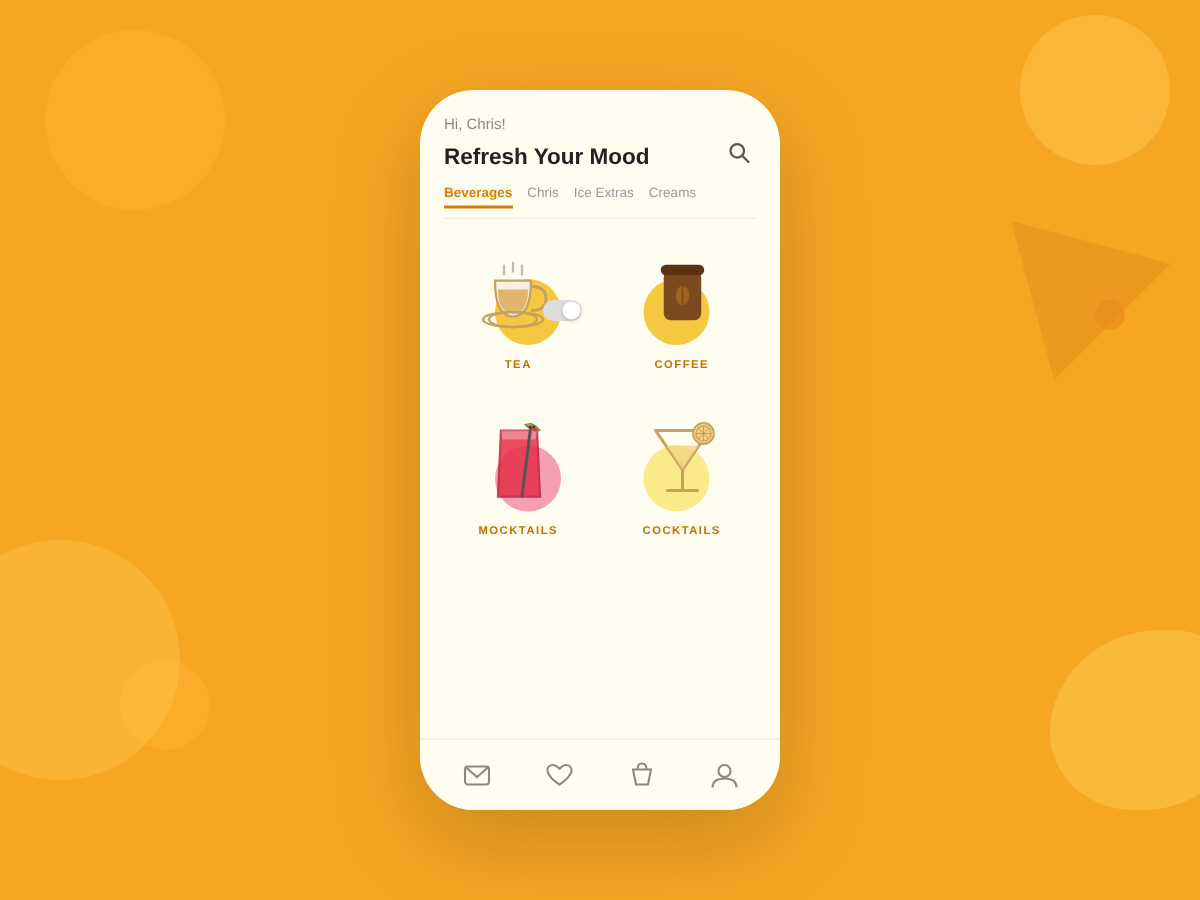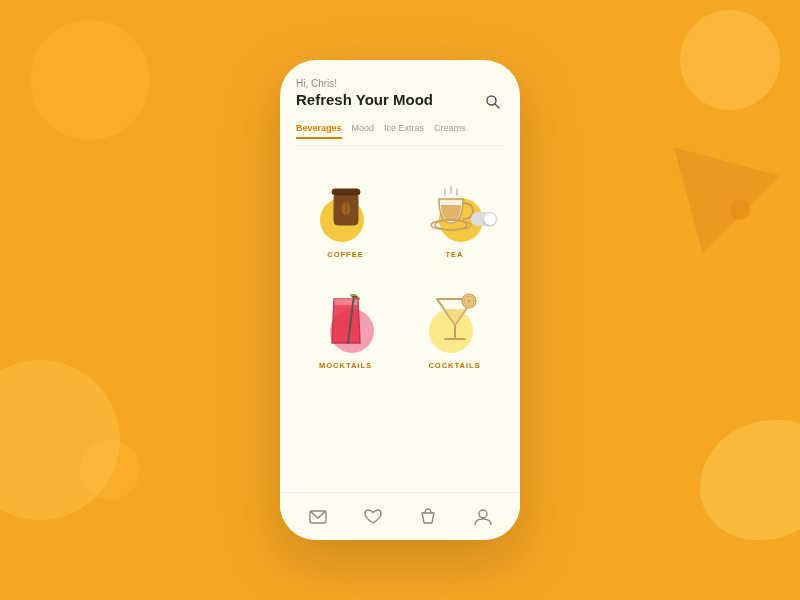--- a/index.html
+++ b/index.html
@@ -69,21 +69,21 @@
     }
 
     .greeting {
       font-size: 10px;
       color: #888;
       margin-bottom: 2px;
     }
 
     .title-row {
       display: flex;
-      align-items: flex-start;
+      align-items: flex-end;
       justify-content: space-between;
       margin-bottom: 10px;
     }
 
     .main-title {
       font-size: 15px;
       font-weight: 700;
       color: #222;
     }
 
@@ -92,21 +92,21 @@
       height: 22px;
       display: flex;
       align-items: center;
       justify-content: center;
       cursor: pointer;
     }
 
     .tabs {
       display: flex;
       gap: 10px;
-      margin-bottom: 20px;
+      margin-bottom: 8px;
       border-bottom: 1px solid #eee;
       padding-bottom: 6px;
     }
 
     .tab {
       font-size: 9px;
       color: #999;
       cursor: pointer;
       padding-bottom: 4px;
     }
@@ -263,67 +263,67 @@
       <div class="search-icon-btn">
         <svg width="16" height="16" viewBox="0 0 16 16">
           <circle cx="6.5" cy="6.5" r="4.5" stroke="#555" stroke-width="1.5" fill="none"></circle>
           <line x1="10" y1="10" x2="14" y2="14" stroke="#555" stroke-width="1.5" stroke-linecap="round"></line>
         </svg>
       </div>
     </div>
 
     <div class="tabs">
       <div class="tab active">Beverages</div>
-      <div class="tab">Mood</div>
+      <div class="tab">Chris</div>
       <div class="tab">Ice Extras</div>
       <div class="tab">Creams</div>
     </div>
 
     <div class="grid">
+
+      <div class="item-card">
+        <div class="item-icon-wrap">
+          <div class="icon-bg-tea"></div>
+
+          <div class="toggle-switch">
+            <div class="toggle-knob"></div>
+          </div>
+          <svg class="icon-svg" width="52" height="50" viewBox="0 0 52 50">
+
+            <line x1="16" y1="4" x2="16" y2="10" stroke="#bbb" stroke-width="1.5" stroke-linecap="round"></line>
+            <line x1="22" y1="2" x2="22" y2="8" stroke="#bbb" stroke-width="1.5" stroke-linecap="round"></line>
+            <line x1="28" y1="4" x2="28" y2="10" stroke="#bbb" stroke-width="1.5" stroke-linecap="round"></line>
+
+            <path d="M10 14 Q10 38 22 38 Q34 38 34 14 Z" fill="#F5F0E0" stroke="#C8A060" stroke-width="1.5"></path>
+
+            <path d="M34 18 Q44 18 44 26 Q44 34 34 34" fill="none" stroke="#C8A060" stroke-width="2"></path>
+
+            <path d="M12 20 Q12 36 22 36 Q32 36 32 20 Z" fill="#D4901A" opacity="0.6"></path>
+
+            <ellipse cx="22" cy="40" rx="16" ry="5" fill="none" stroke="#C8A060" stroke-width="1.5"></ellipse>
+            <ellipse cx="22" cy="40" rx="20" ry="5" fill="none" stroke="#C8A060" stroke-width="1.5"></ellipse>
+          </svg>
+        </div>
+        <div class="item-label">TEA</div>
+      </div>
 
       <div class="item-card">
         <div class="item-icon-wrap">
           <div class="icon-bg-coffee"></div>
           <svg class="icon-svg" width="44" height="54" viewBox="0 0 44 54">
 
             <rect x="10" y="10" width="24" height="32" rx="4" fill="#7B4A1E" stroke="#7B4A1E" stroke-width="1"></rect>
 
             <rect x="8" y="6" width="28" height="6" rx="3" fill="#5C3210" stroke="#5C3210" stroke-width="1"></rect>
 
             <ellipse cx="22" cy="26" rx="5" ry="7" fill="#A0621E" stroke="#7B4A1E" stroke-width="1"></ellipse>
             <line x1="22" y1="19" x2="22" y2="33" stroke="#7B4A1E" stroke-width="1"></line>
           </svg>
         </div>
         <div class="item-label">COFFEE</div>
-      </div>
-
-      <div class="item-card">
-        <div class="item-icon-wrap">
-          <div class="icon-bg-tea"></div>
-
-          <div class="toggle-switch">
-            <div class="toggle-knob"></div>
-          </div>
-          <svg class="icon-svg" width="52" height="50" viewBox="0 0 52 50">
-
-            <line x1="16" y1="4" x2="16" y2="10" stroke="#bbb" stroke-width="1.5" stroke-linecap="round"></line>
-            <line x1="22" y1="2" x2="22" y2="8" stroke="#bbb" stroke-width="1.5" stroke-linecap="round"></line>
-            <line x1="28" y1="4" x2="28" y2="10" stroke="#bbb" stroke-width="1.5" stroke-linecap="round"></line>
-
-            <path d="M10 14 Q10 38 22 38 Q34 38 34 14 Z" fill="#F5F0E0" stroke="#C8A060" stroke-width="1.5"></path>
-
-            <path d="M34 18 Q44 18 44 26 Q44 34 34 34" fill="none" stroke="#C8A060" stroke-width="2"></path>
-
-            <path d="M12 20 Q12 36 22 36 Q32 36 32 20 Z" fill="#D4901A" opacity="0.6"></path>
-
-            <ellipse cx="22" cy="40" rx="16" ry="5" fill="none" stroke="#C8A060" stroke-width="1.5"></ellipse>
-            <ellipse cx="22" cy="40" rx="20" ry="5" fill="none" stroke="#C8A060" stroke-width="1.5"></ellipse>
-          </svg>
-        </div>
-        <div class="item-label">TEA</div>
       </div>
 
       <div class="item-card">
         <div class="item-icon-wrap">
           <div class="icon-bg-mocktail"></div>
           <svg class="icon-svg" width="52" height="60" viewBox="0 0 52 60">
 
             <path d="M14 8 L12 52 L40 52 L38 8 Z" fill="#E8304A" stroke="#C02040" stroke-width="1.5" opacity="0.85"></path>
 
             <path d="M14 8 L38 8 L37 14 L15 14 Z" fill="white" opacity="0.3"></path>

